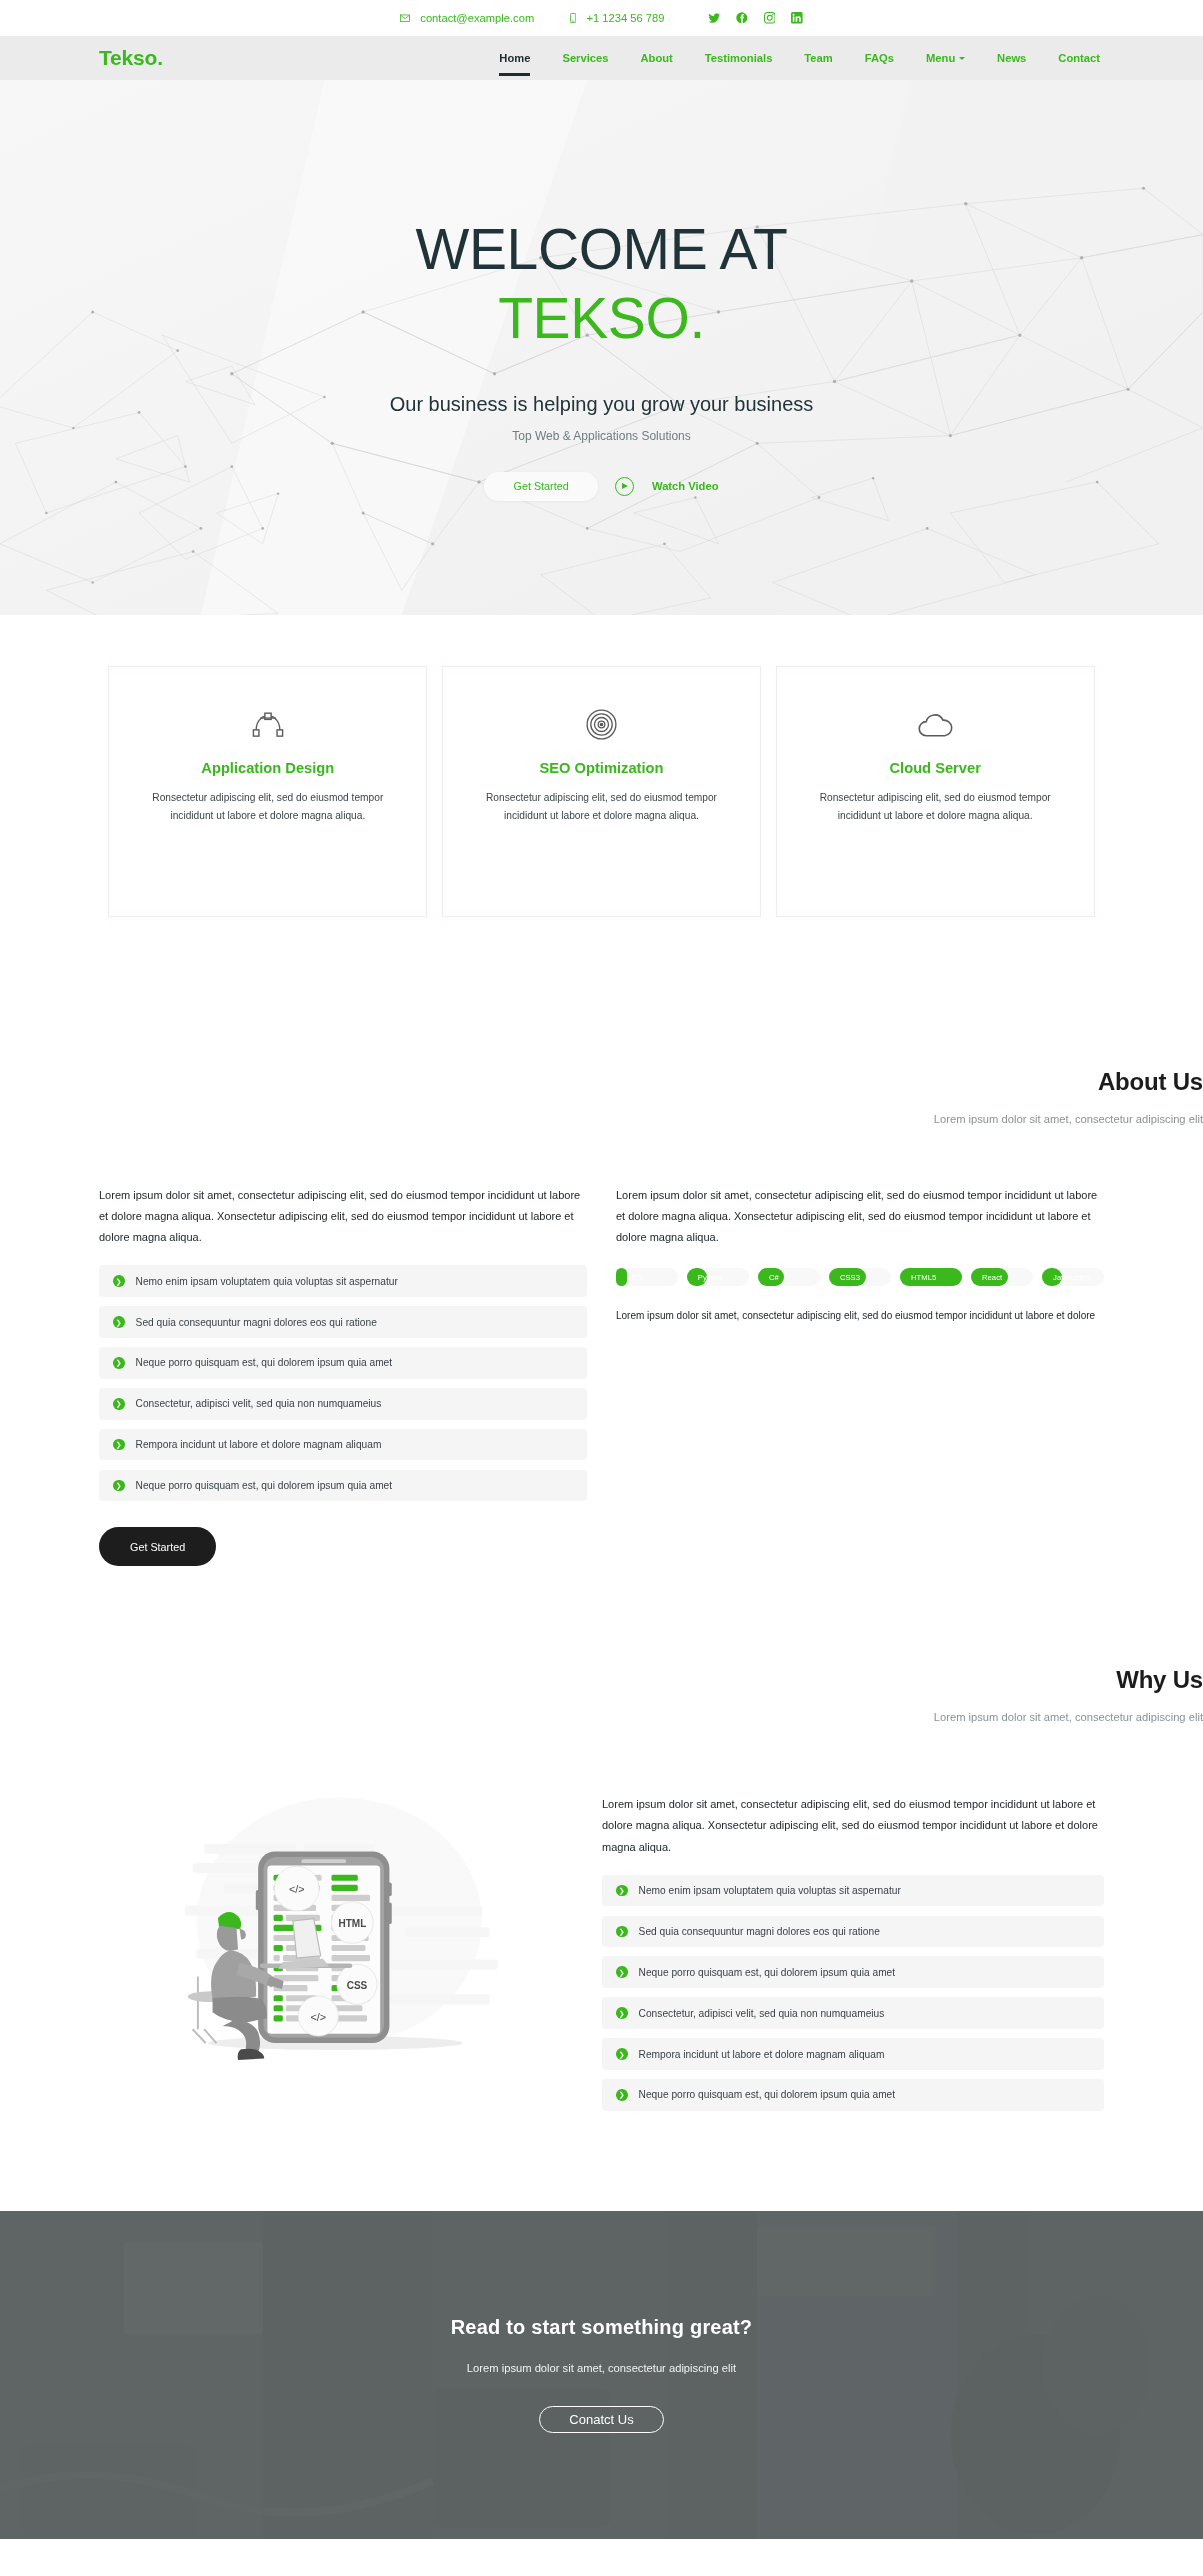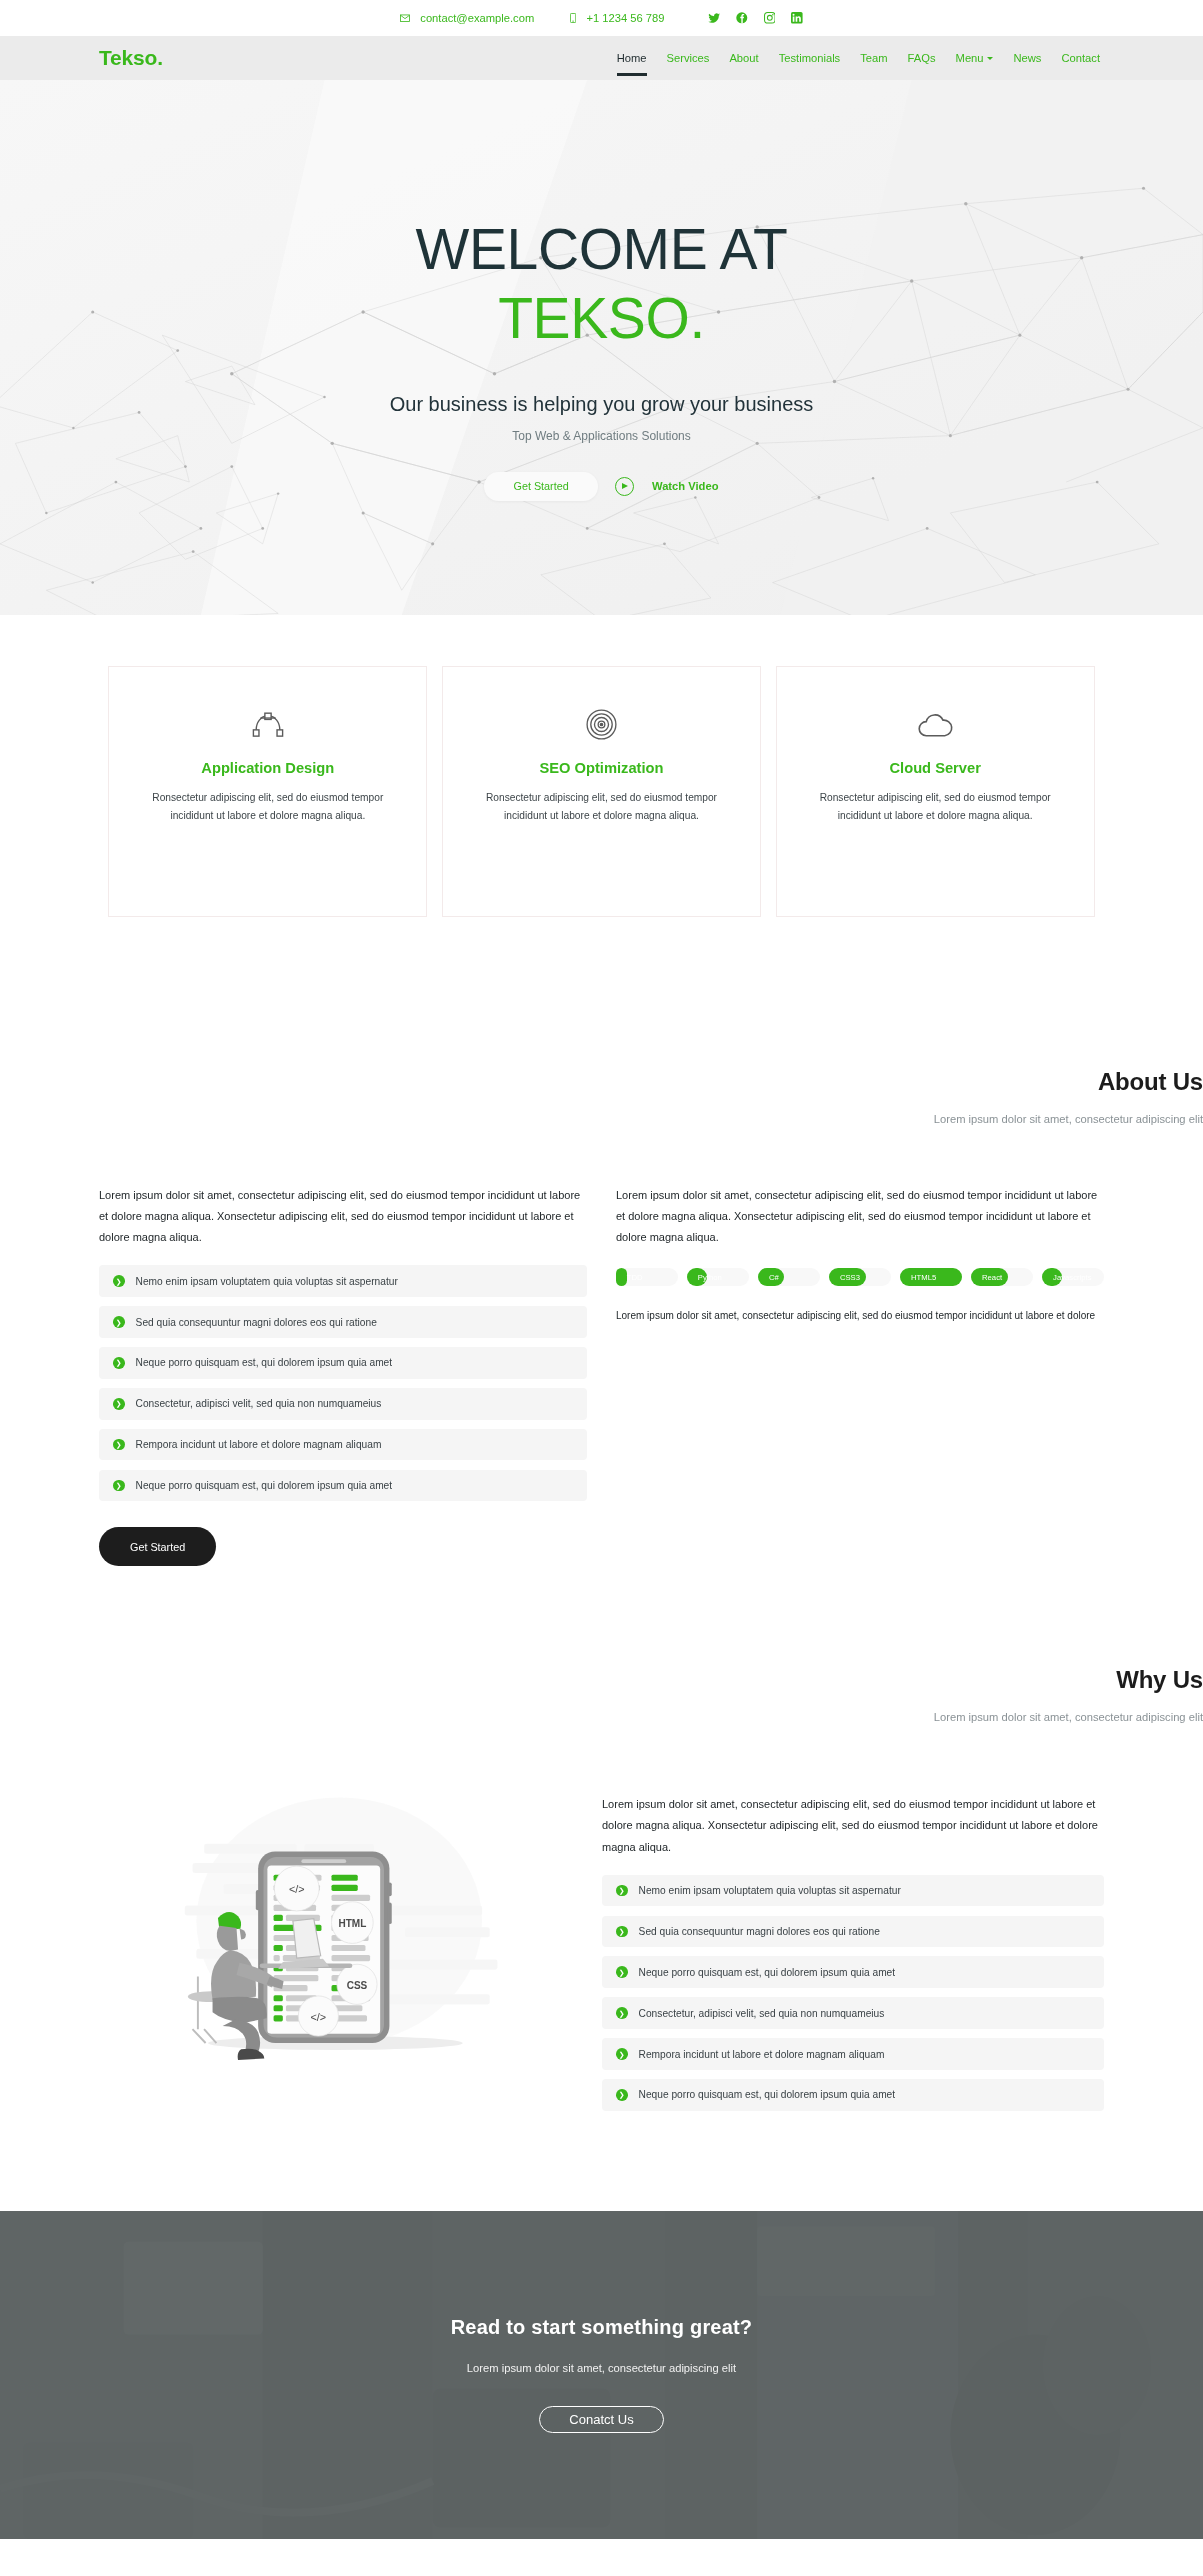--- a/index.html
+++ b/index.html
@@ -26,21 +26,21 @@
   .tb-social { display:flex; align-items:center; gap:16px; margin-left:43px; }
   .tb-social span { display:inline-flex; align-items:center; justify-content:center; color:#3ab81c; }
 
   
   .nav {
     height:44px; background:#ebebeb;
     display:flex; align-items:center;
     padding:0 93px 0 99px;
   }
   .logo { font-size:21px; font-weight:700; color:#3ab81c; letter-spacing:-0.2px; }
-  .navlinks { margin-left:auto; display:flex; align-items:center; gap:0; }
+  .navlinks { margin-left:auto; display:flex; align-items:center; gap:12px;font-weight:bold; }
   .navlinks a {
     color:#3ab81c; text-decoration:none; font-size:11.2px;
     padding:0 10px; position:relative; display:inline-flex; align-items:center; gap:3.9px;
   }
   .navlinks a.active { color:#1f2b2e; }
   .navlinks a.active::after {
     content:""; position:absolute; left:10px; right:10px; bottom:-11.6px;
     height:2.3px; background:#1f2b2e;
   }
   .caret { width:0;height:0;border-left:3.1px solid transparent;border-right:3.1px solid transparent;border-top:3.9px solid currentColor; display:inline-block; }

